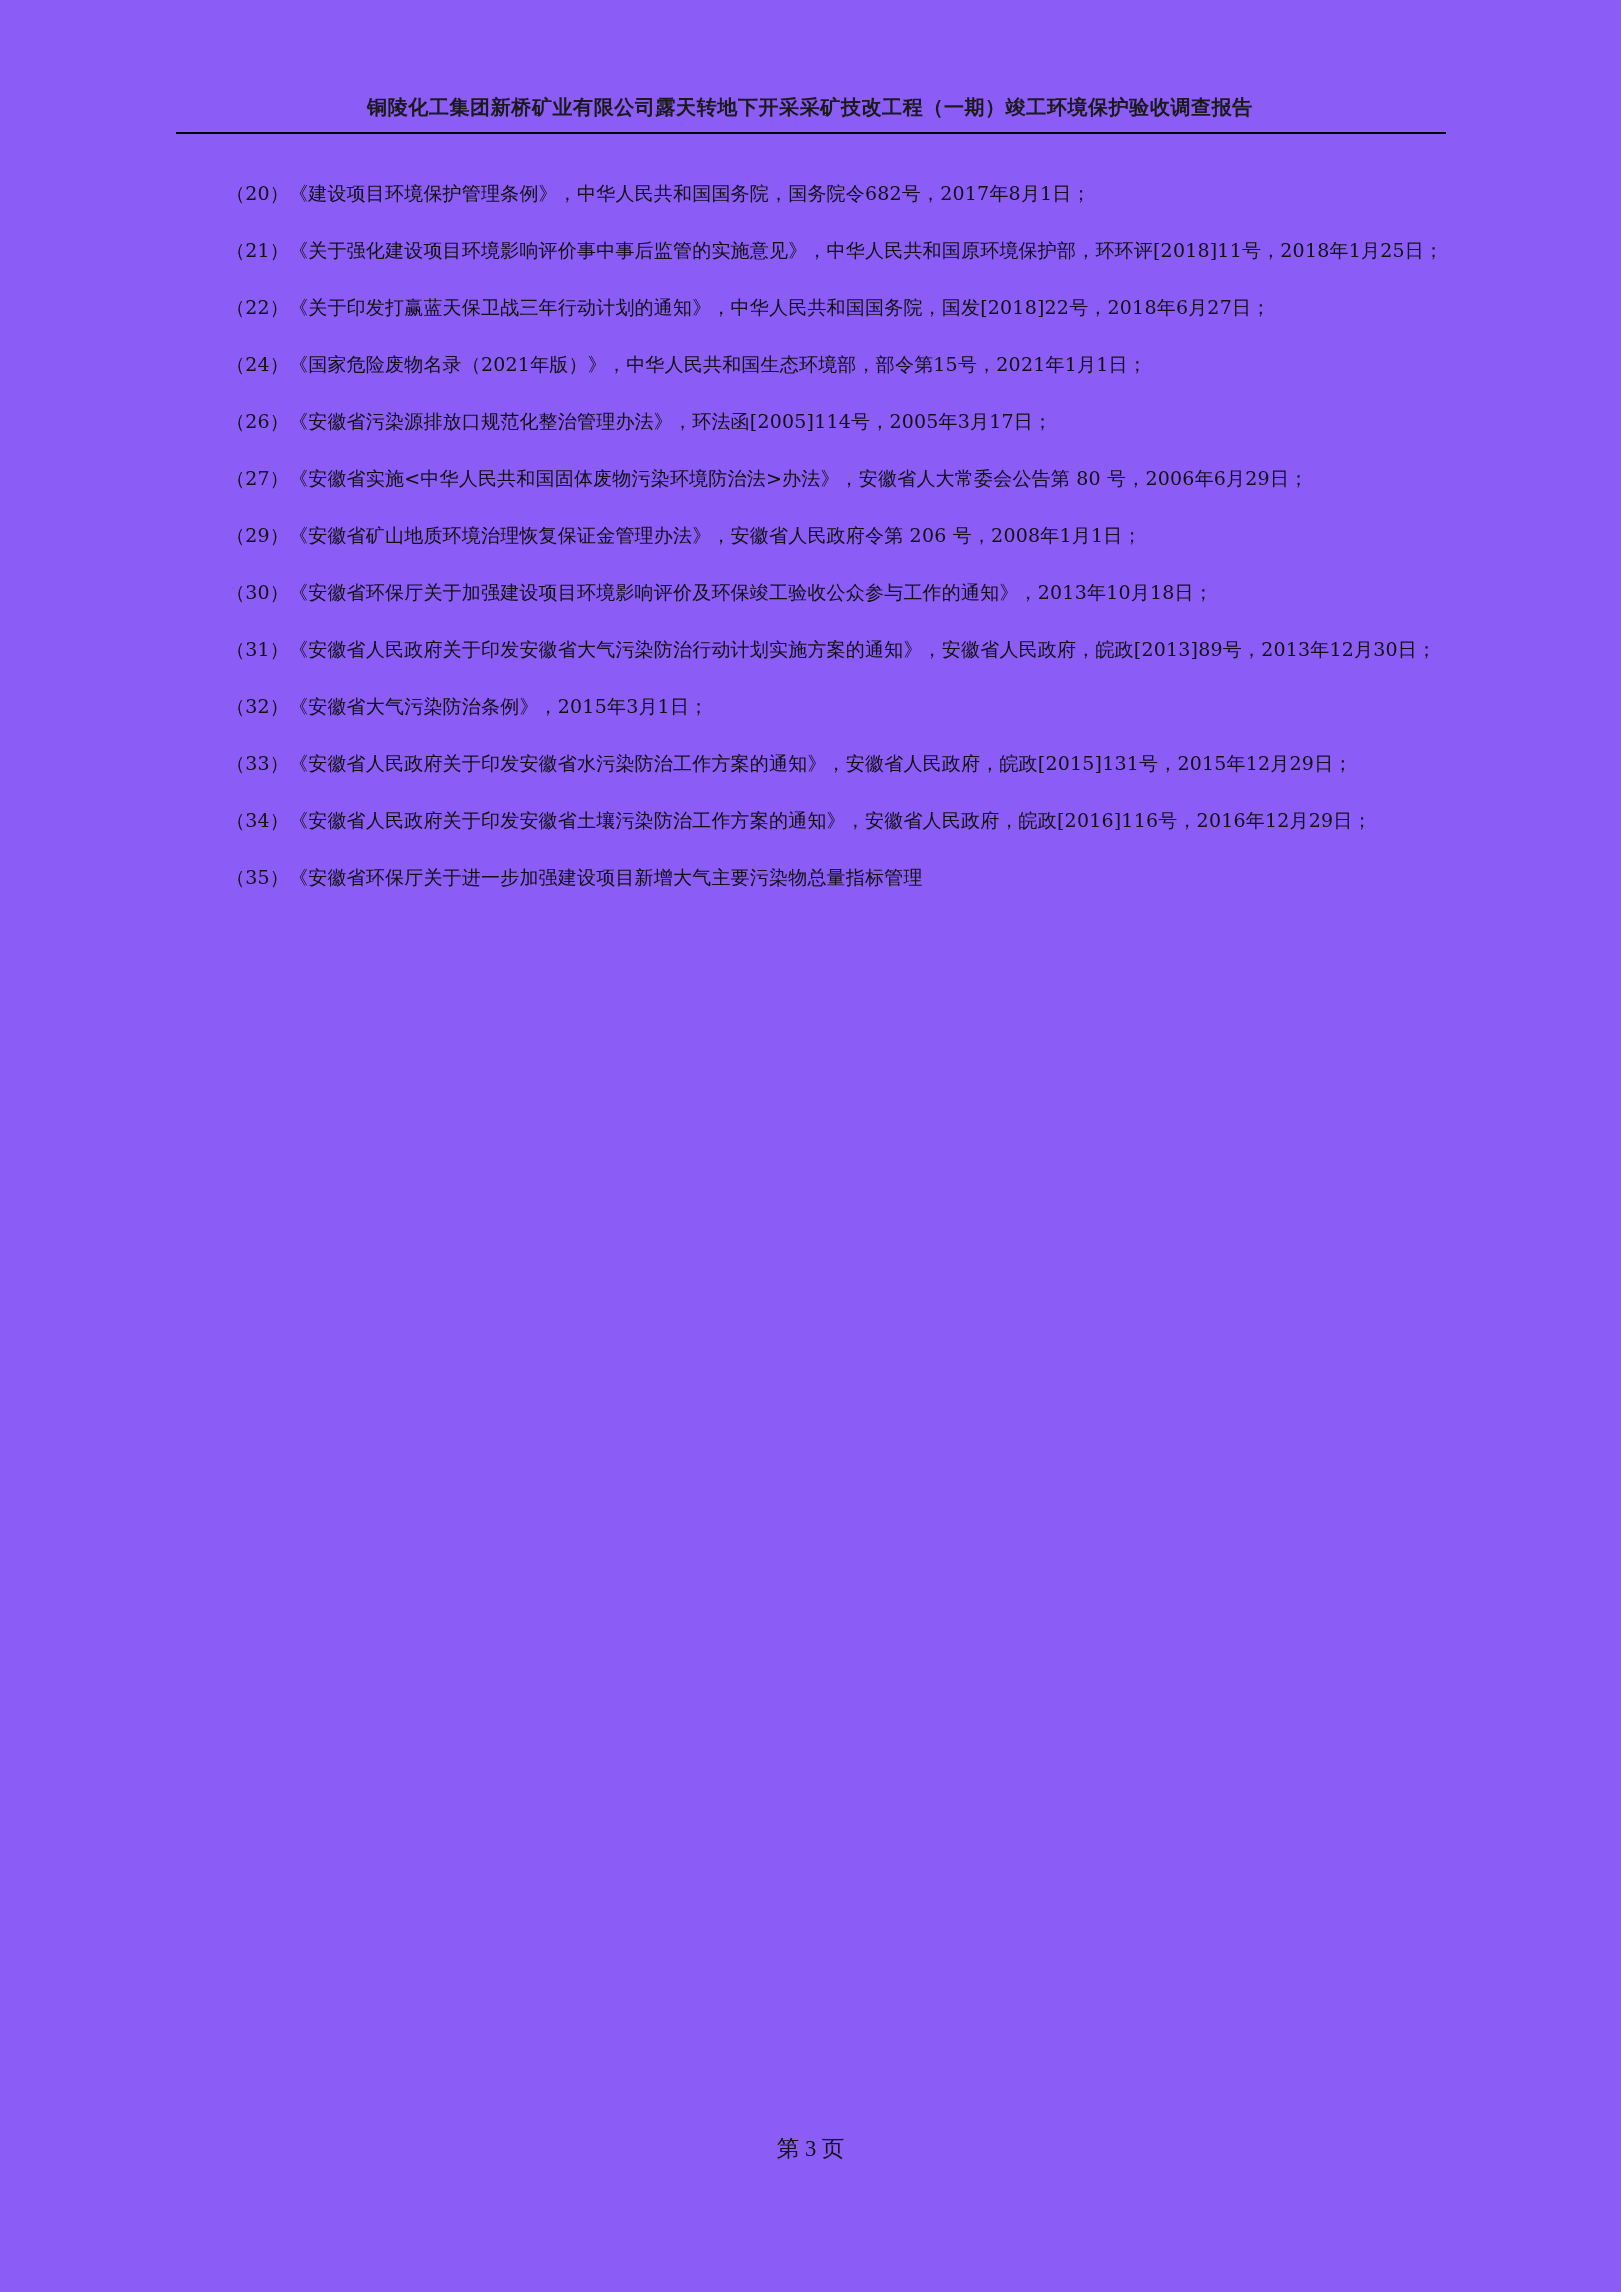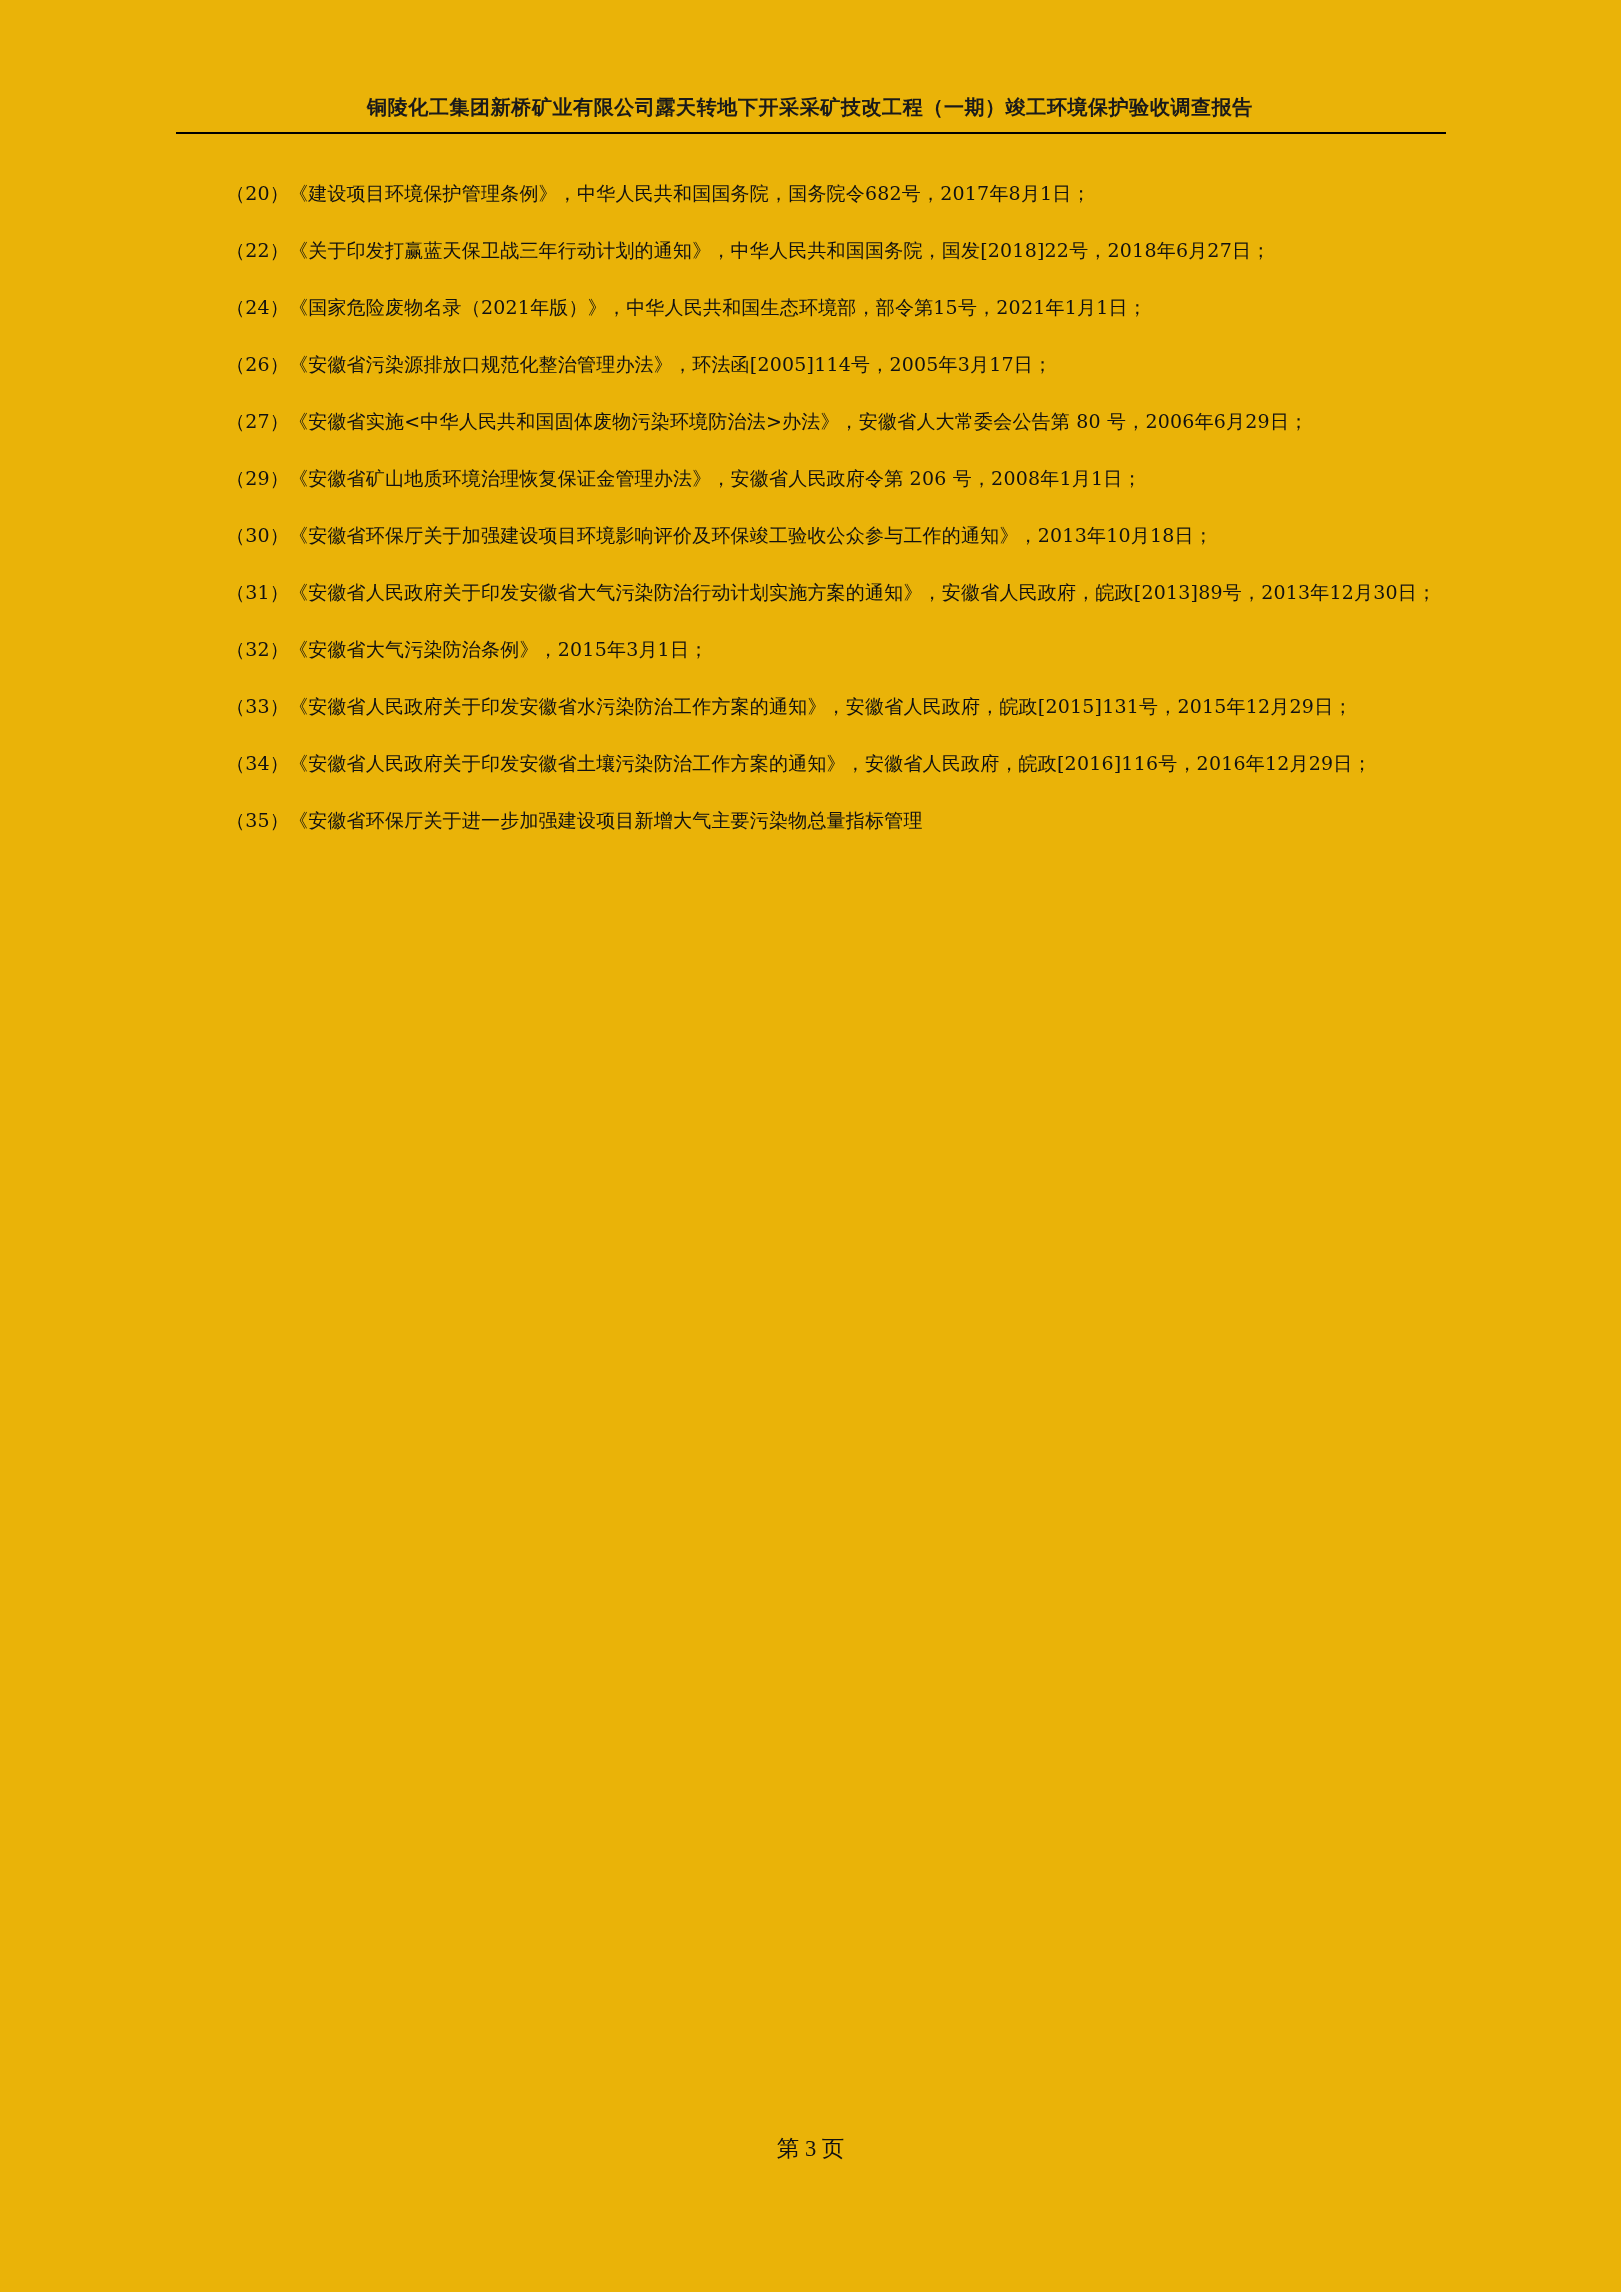--- a/index.html
+++ b/index.html
@@ -4,21 +4,21 @@
 <style>
   html, body {
     margin: 0;
     padding: 0;
     background: #ffffff;
   }
   .page {
     position: relative;
     width: 1621px;
     height: 2293px;
-    background: #eab308;
+    background: #8b5cf6;
     box-sizing: border-box;
     font-family: "Liberation Serif", serif;
     color: #000000;
     overflow: hidden;
   }
   .header {
     position: absolute;
     top: 94px;
     left: 174px;
     width: 1272px;
@@ -72,20 +72,21 @@
 
 <div class="page">
 
   <div class="header">
     <div class="header-text">铜陵化工集团新桥矿业有限公司露天转地下开采采矿技改工程（一期）竣工环境保护验收调查报告</div>
   </div>
   <div class="header-rule"></div>
 
   <div class="body-area">
     <p class="para">（20）《建设项目环境保护管理条例》，中华人民共和国国务院，国务院令682号，2017年8月1日；</p>
+    <p class="para">（21）《关于强化建设项目环境影响评价事中事后监管的实施意见》，中华人民共和国原环境保护部，环环评[2018]11号，2018年1月25日；</p>
     <p class="para">（22）《关于印发打赢蓝天保卫战三年行动计划的通知》，中华人民共和国国务院，国发[2018]22号，2018年6月27日；</p>
     <p class="para">（24）《国家危险废物名录（2021年版）》，中华人民共和国生态环境部，部令第15号，2021年1月1日；</p>
     <p class="para">（26）《安徽省污染源排放口规范化整治管理办法》，环法函[2005]114号，2005年3月17日；</p>
     <p class="para">（27）《安徽省实施&lt;中华人民共和国固体废物污染环境防治法&gt;办法》，安徽省人大常委会公告第 80 号，2006年6月29日；</p>
     <p class="para">（29）《安徽省矿山地质环境治理恢复保证金管理办法》，安徽省人民政府令第 206 号，2008年1月1日；</p>
     <p class="para">（30）《安徽省环保厅关于加强建设项目环境影响评价及环保竣工验收公众参与工作的通知》，2013年10月18日；</p>
     <p class="para">（31）《安徽省人民政府关于印发安徽省大气污染防治行动计划实施方案的通知》，安徽省人民政府，皖政[2013]89号，2013年12月30日；</p>
     <p class="para">（32）《安徽省大气污染防治条例》，2015年3月1日；</p>
     <p class="para">（33）《安徽省人民政府关于印发安徽省水污染防治工作方案的通知》，安徽省人民政府，皖政[2015]131号，2015年12月29日；</p>
     <p class="para">（34）《安徽省人民政府关于印发安徽省土壤污染防治工作方案的通知》，安徽省人民政府，皖政[2016]116号，2016年12月29日；</p>

